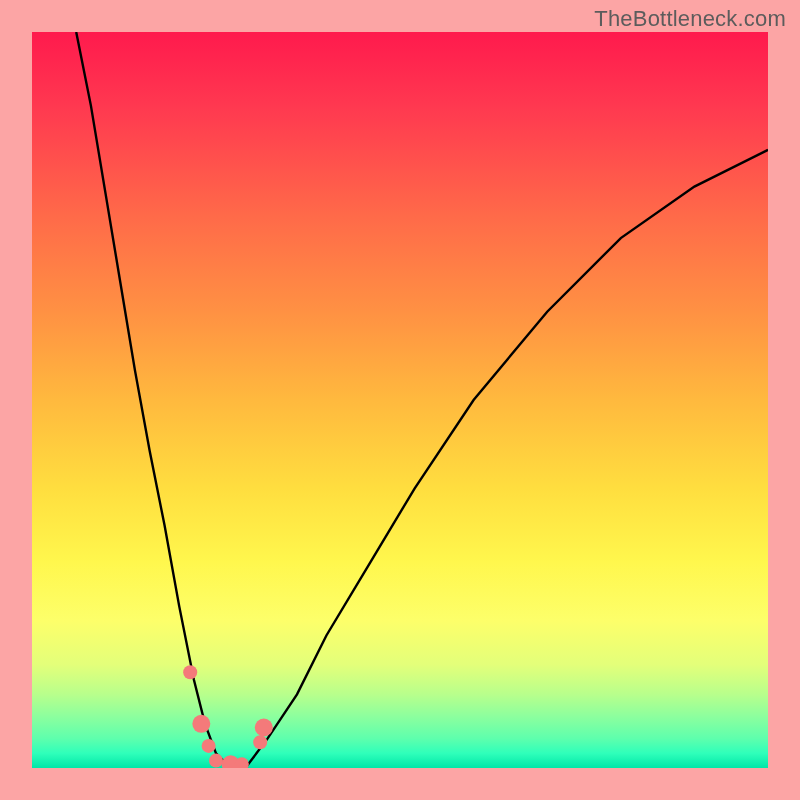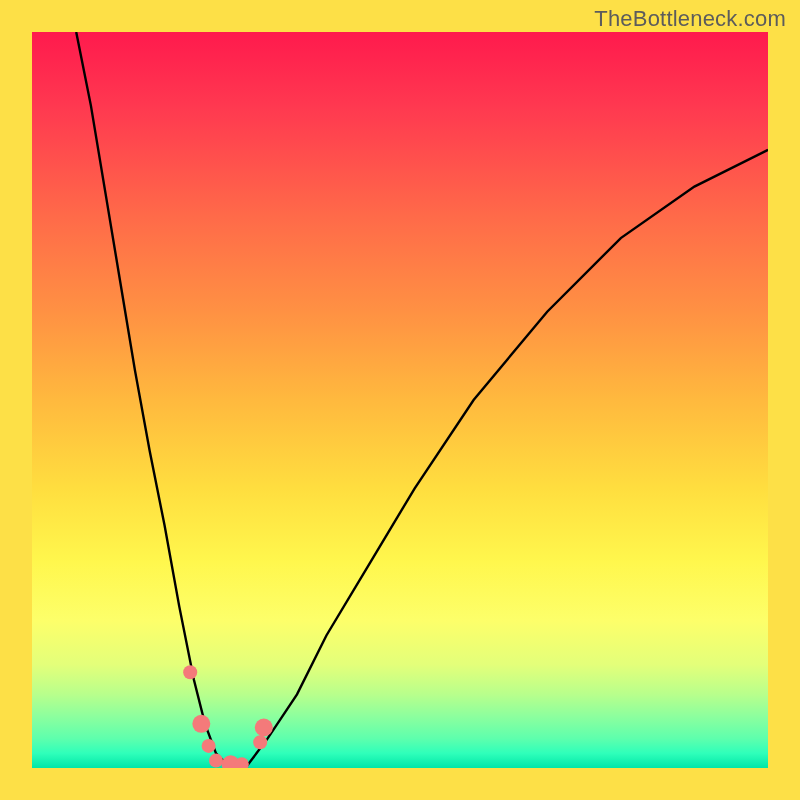--- a/index.html
+++ b/index.html
@@ -8,21 +8,21 @@
     width: 800px;
     height: 800px;
     overflow: hidden;
     background: #000;
     font-family: Arial, Helvetica, sans-serif;
   }
   .frame {
     position: absolute;
     top: 0; left: 0;
     width: 800px; height: 800px;
-    background: #fde047;
+    background: #fca5a5;
   }
   .plot {
     position: absolute;
     top: 32px;
     left: 32px;
     width: 736px;
     height: 736px;
     background: linear-gradient(to bottom,
       #ff1a4d 0%,
       #ff3850 10%,

